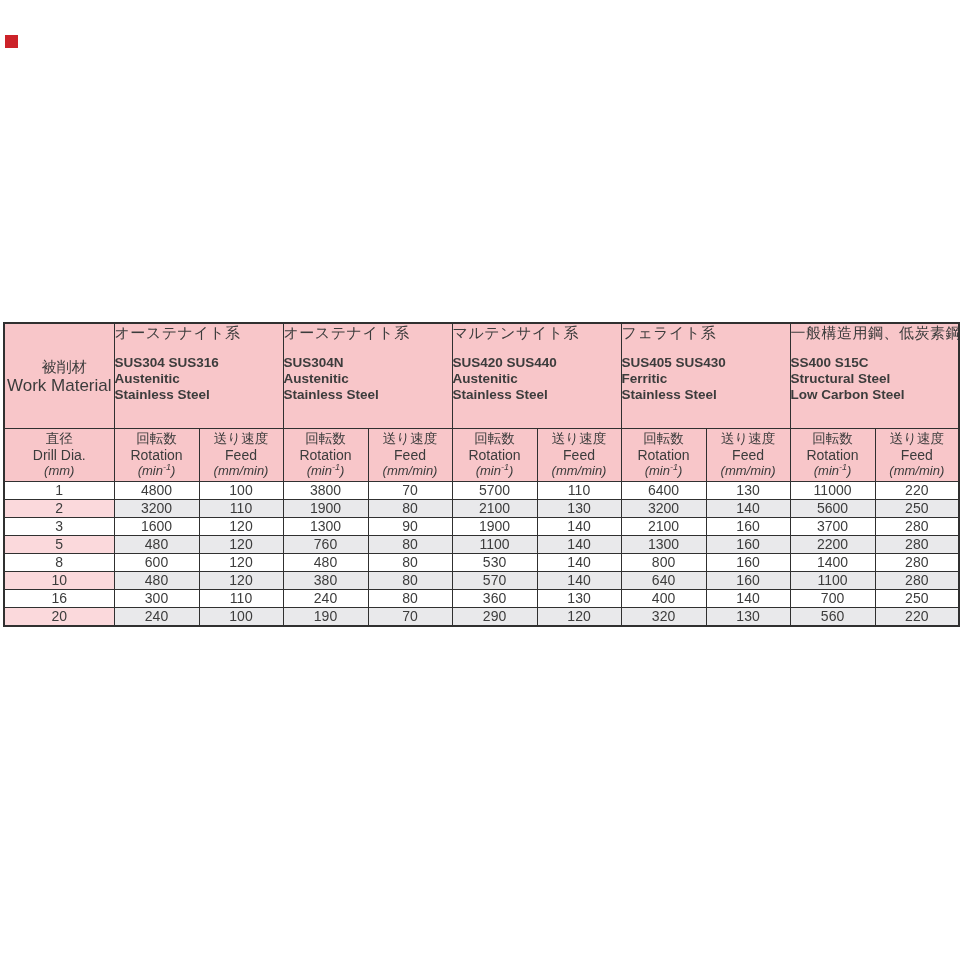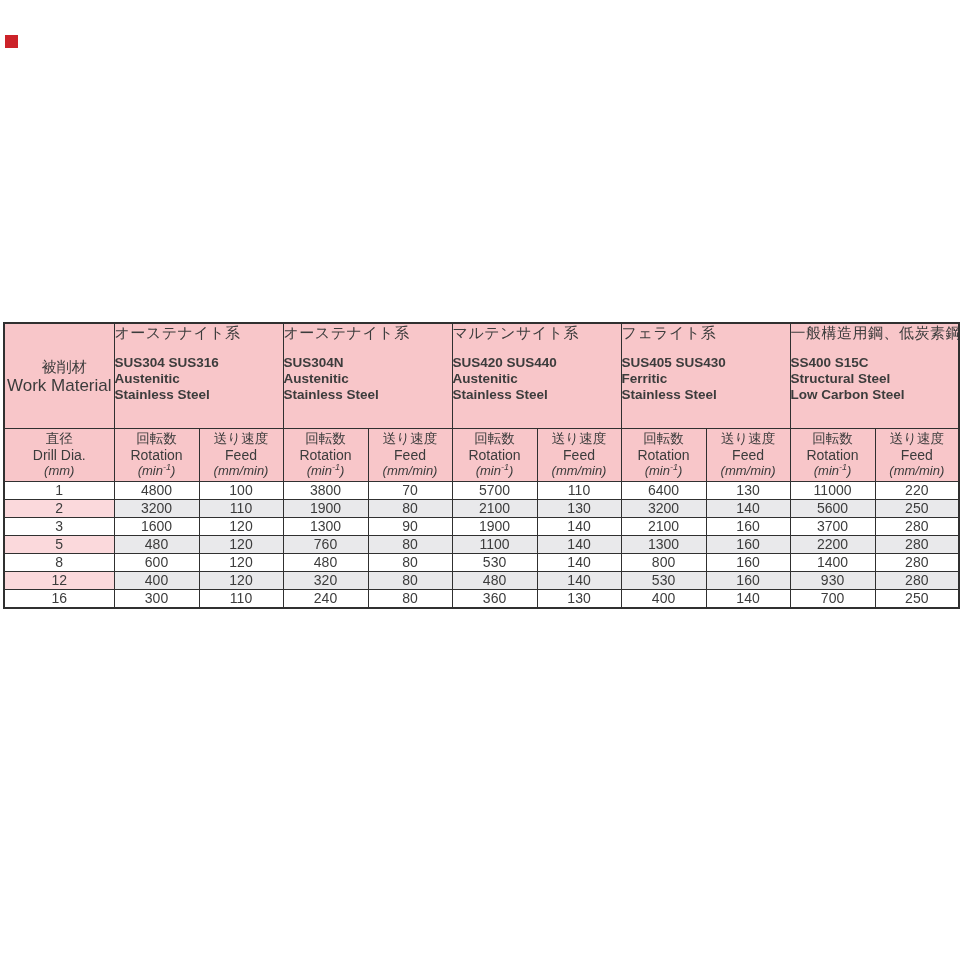--- a/index.html
+++ b/index.html
@@ -261,39 +261,52 @@
       <td>480</td>
       <td>80</td>
       <td>530</td>
       <td>140</td>
       <td>800</td>
       <td>160</td>
       <td>1400</td>
       <td>280</td>
     </tr>
     <tr>
-      <td>12</td>
-      <td>400</td>
-      <td>120</td>
-      <td>320</td>
-      <td>80</td>
+      <td>10</td>
       <td>480</td>
-      <td>140</td>
-      <td>530</td>
+      <td>120</td>
+      <td>380</td>
+      <td>80</td>
+      <td>570</td>
+      <td>140</td>
+      <td>640</td>
       <td>160</td>
-      <td>930</td>
+      <td>1100</td>
       <td>280</td>
     </tr>
     <tr>
       <td>16</td>
       <td>300</td>
       <td>110</td>
       <td>240</td>
       <td>80</td>
       <td>360</td>
       <td>130</td>
       <td>400</td>
       <td>140</td>
       <td>700</td>
       <td>250</td>
     </tr>
+    <tr>
+      <td>20</td>
+      <td>240</td>
+      <td>100</td>
+      <td>190</td>
+      <td>70</td>
+      <td>290</td>
+      <td>120</td>
+      <td>320</td>
+      <td>130</td>
+      <td>560</td>
+      <td>220</td>
+    </tr>
   </tbody>
 </table>
 
 </body></html>

